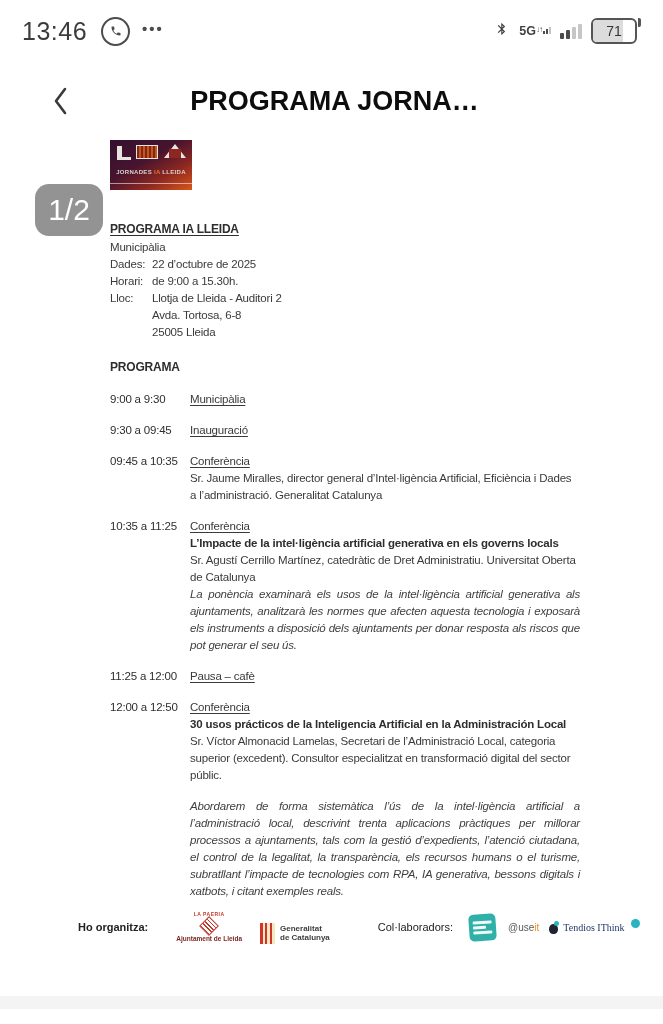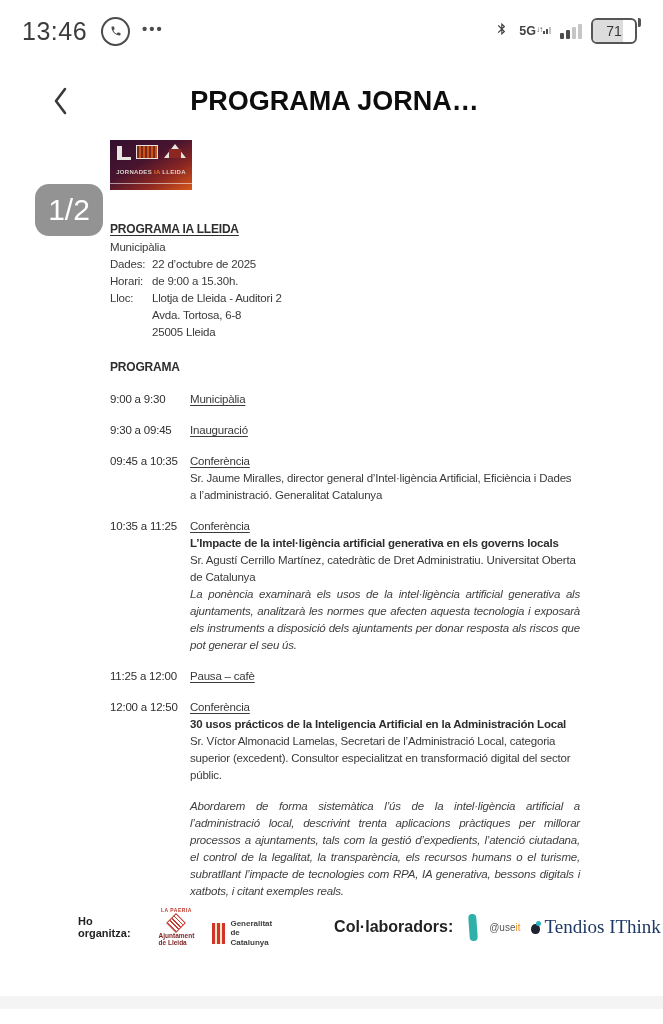--- a/index.html
+++ b/index.html
@@ -59,38 +59,38 @@
   .sched-time{width:80px;flex-shrink:0;font-weight:normal;color:#2e2e2e;}
   .sched-body{flex:1;min-width:0;}
   .sched-title{text-decoration:underline;text-underline-offset:2px;}
   .talk-title{font-weight:bold;color:#2e2e2e;}
   .abstract{font-style:italic;text-align:justify;color:#3f3f3f;}
   .abstract-gap{margin-top:14px;}
 
   
   .doc-footer{position:absolute;top:903px;left:0;right:16px;height:48px;display:flex;align-items:center;}
   .org-label{font-weight:bold;font-size:11px;color:#222;margin-left:78px;}
-  .collab-label{font-weight:bold;font-size:16px;color:#222;margin-left:60px;}
+  .collab-label{font-weight:normal;font-size:11px;color:#222;margin-left:48px;}
   .paeria{margin-left:28px;display:flex;flex-direction:column;align-items:center;line-height:1.1;}
   .paeria-top{font-size:5px;color:#c0392b;font-weight:bold;letter-spacing:.5px;}
   .paeria-diamond{width:12px;height:12px;transform:rotate(45deg);border:1.5px solid #c0392b;margin:2px 0;background:repeating-linear-gradient(0deg,#c0392b 0 1px,transparent 1px 3px);}
   .paeria-bottom{font-size:6.5px;color:#7a1f1f;font-weight:bold;}
   .gencat{margin-left:18px;display:flex;align-items:center;gap:5px;margin-top:12px;}
   .gencat-bars{width:15px;height:21px;background:repeating-linear-gradient(90deg,#d0342c 0 2.5px,#f4e9c0 2.5px 5px);}
   .gencat-text{font-size:8px;font-weight:bold;color:#3d3d3d;line-height:1.15;}
   .collab-sq{margin-left:16px;width:27px;height:27px;background:#2fb0a8;border-radius:5px;transform:rotate(-4deg);display:flex;flex-direction:column;justify-content:center;gap:2px;padding:0 4px;box-sizing:border-box;}
   .collab-sq i{display:block;height:3px;background:rgba(255,255,255,.92);border-radius:1px;}
   .collab-sq i:nth-child(2){width:70%;}
   .useit{margin-left:12px;font-size:10px;font-weight:normal;color:#58595b;white-space:nowrap;}
   .useit-it{color:#f08c1e;}
   .tendios{margin-left:9px;display:flex;align-items:center;gap:4px;white-space:nowrap;}
   .tendios-icon{width:11px;height:13px;position:relative;}
   .tendios-icon::before{content:"";position:absolute;left:1px;bottom:0;width:9px;height:10px;background:#1f2430;border-radius:50% 50% 45% 45%;}
   .tendios-icon::after{content:"";position:absolute;right:0;top:0;width:5px;height:5px;background:#2ab3c0;border-radius:50%;}
-  .tendios-text{font-family:"Liberation Serif",serif;font-size:19px;color:#1f3864;}
+  .tendios-text{font-family:"Liberation Serif",serif;font-size:10px;color:#1f3864;}
   .tendios-dot{width:9px;height:9px;border-radius:50%;background:#2ab3c0;margin-left:2px;margin-top:-8px;}
 
   .bottom-strip{position:absolute;top:996px;left:0;right:0;height:13px;background:#f4f4f4;}
 </style>
 </head>
 <body>
 
 <div class="screen">
 
   <div class="status-bar">

